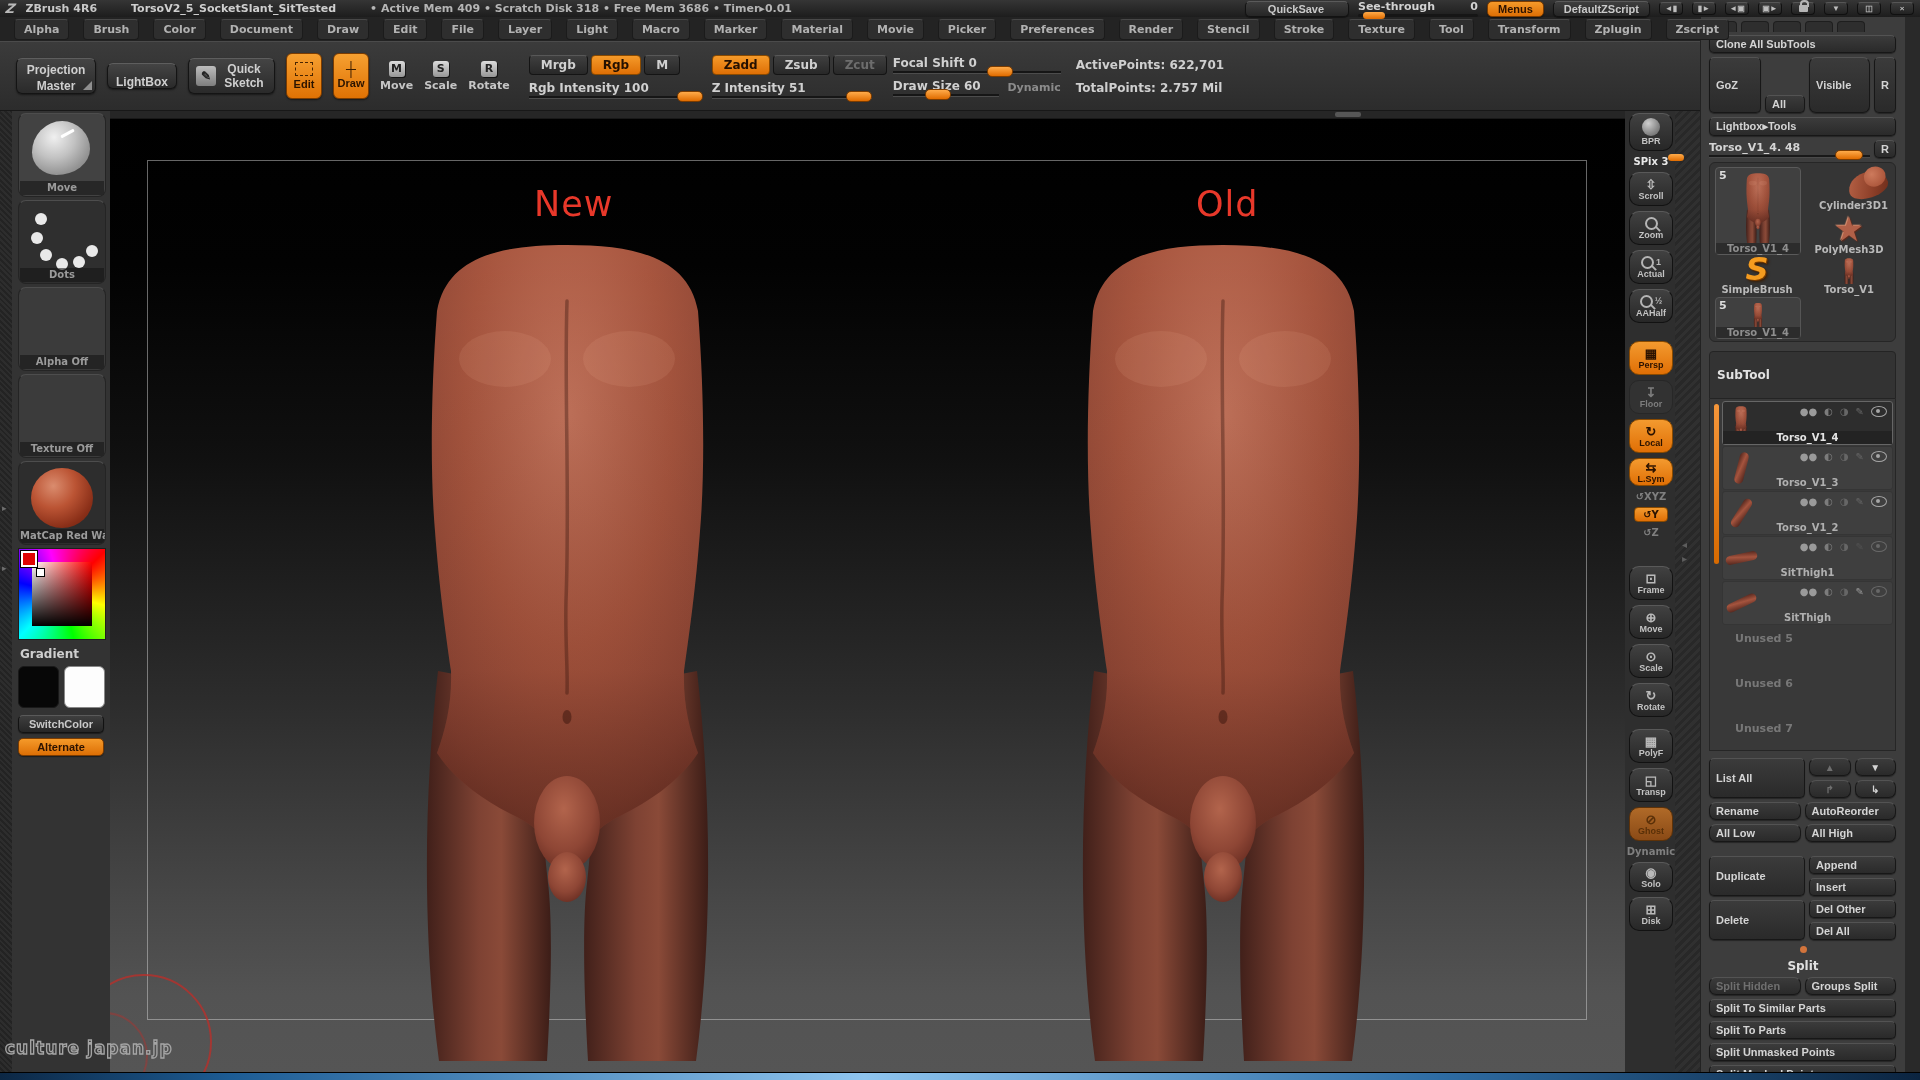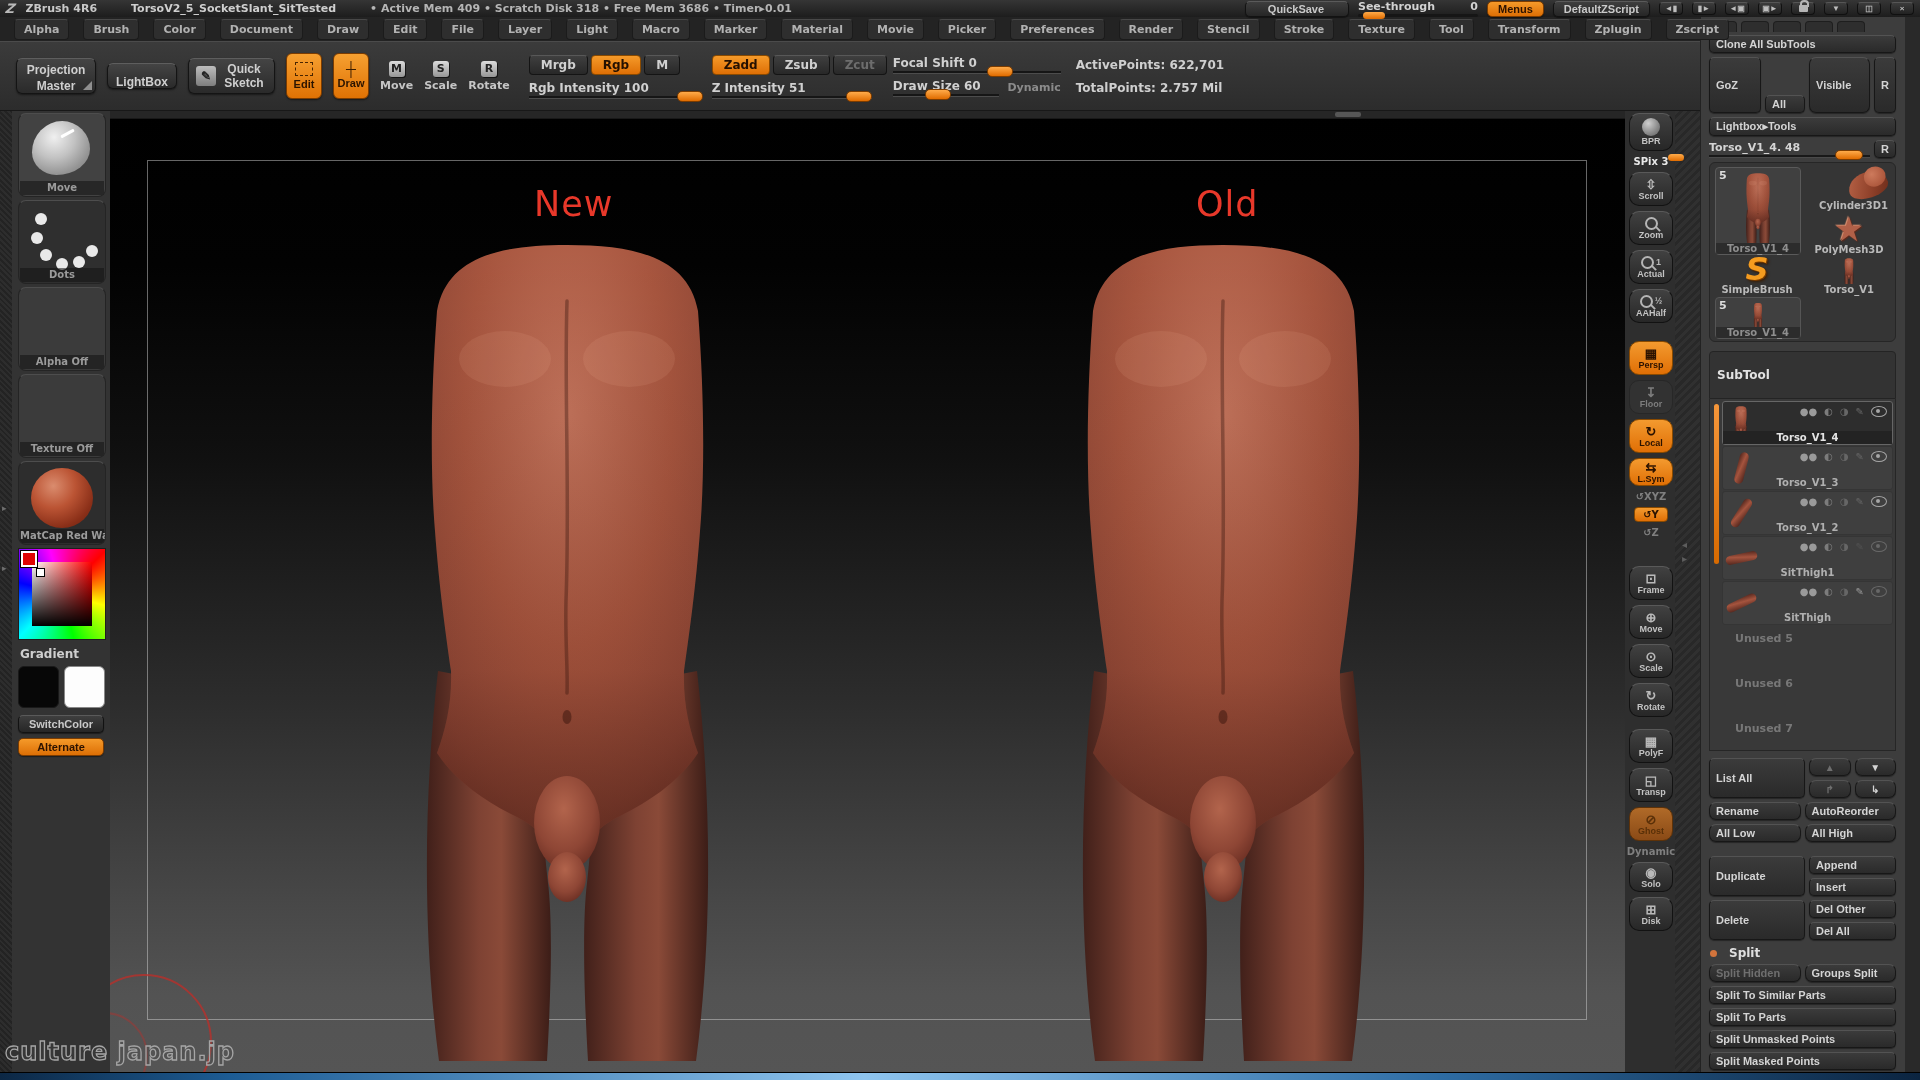--- a/index.html
+++ b/index.html
@@ -98,21 +98,21 @@
   .ctop{position:absolute;left:110px;top:111px;width:1515px;height:7px;background:#262626;border-bottom:1px solid #191919;z-index:12;}
   .ctop::after{content:"";position:absolute;left:1225px;top:1px;width:26px;height:5px;background:#565656;border-radius:2px;}
   .frame{position:absolute;left:37px;top:49px;width:1438px;height:858px;border:1px solid rgba(205,205,205,.5);}
   .lab{position:absolute;top:73px;font-size:35px;color:#e8382a;letter-spacing:1px;}
   .lab.new{left:424px;} .lab.old{left:1086px;}
   .fig{position:absolute;top:129px;width:425px;height:822px;}
   .fig.l{left:245px;} .fig.r{left:901px;}
   .ring{position:absolute;border-radius:50%;border:2px solid rgba(190,45,40,.75);}
   .ring.r1{left:-34px;top:863px;width:132px;height:132px;}
   .ring.r2{left:-50px;top:901px;width:84px;height:84px;border-color:rgba(190,45,40,.4);}
-  .wm{position:absolute;left:5px;top:1038px;font-size:24px;font-weight:700;letter-spacing:1px;color:rgba(70,70,70,.25);
+  .wm{position:absolute;left:5px;top:1038px;font-size:17px;font-weight:700;letter-spacing:1px;color:rgba(70,70,70,.25);
       -webkit-text-stroke:1.3px #a5a5a5;z-index:55;}
   
   .rshelf{position:absolute;left:1627px;top:111px;width:48px;height:961px;display:flex;flex-direction:column;
     align-items:center;gap:5px;padding-top:2px;box-sizing:border-box;z-index:30;}
   .rs-btn{width:44px;height:34px;border-radius:10px;background:linear-gradient(#414141,#272727);border:1px solid #121212;
     border-top-color:#595959;display:flex;flex-direction:column;align-items:center;justify-content:center;
     font-size:9px;font-weight:700;color:#c3c3c3;line-height:10px;box-sizing:border-box;flex:none;}
   .rs-btn .g{font-size:13px;line-height:13px;color:#b9b9b9;}
   .rs-btn.on{background:linear-gradient(#f39a2f,#e06f05);color:#2b1200;border-color:#8a4a00;}
   .rs-btn.on .g{color:#2b1200;}
@@ -179,21 +179,21 @@
   .limb{width:9px;height:32px;border-radius:5px;background:linear-gradient(100deg,#4e241c,#a5543e 45%,#4e241c);}
   .sticons{position:absolute;right:5px;top:4px;display:flex;gap:7px;align-items:center;color:#9a9a9a;font-size:10px;}
   .sticons .i2{color:#7c7c7c;} .sticons .i3{color:#666;} .sticons .dimmer{opacity:.45;}
   .eye{display:inline-block;width:14px;height:9px;border:1px solid #a6a6a6;border-radius:50%;position:relative;}
   .eye::after{content:"";position:absolute;left:4px;top:1.5px;width:4px;height:4px;border-radius:50%;background:#a6a6a6;}
   .eye.dim{opacity:.4;}
   .strow.unused{background:transparent;border-color:transparent;}
   .unm{position:absolute;left:12px;top:5px;color:#777;font-size:11px;}
   .tallbtn{height:40px;align-items:center;}
   .arrbtn{width:40px;height:18px;justify-content:center;font-size:10px;}
-  .split-hdr{display:flex;align-items:center;gap:12px;margin:6px 0 4px 1px;color:#e0e0e0;font-size:12px;}
+  .split-hdr{display:flex;align-items:center;gap:6px;margin:6px 0 4px 1px;color:#e0e0e0;font-size:12px;flex-direction:column;}
   .split-dot{width:7px;height:7px;border-radius:50%;background:#d2743c;display:inline-block;}
   .sect{margin:0 -9px 0 -8px;padding:3px 9px;background:#3a3a3a;border-top:1px solid #454545;border-bottom:1px solid #2b2b2b;
     font-size:12px;color:#d6d6d6;}
   
   .taskbar{position:absolute;left:0;top:1072px;width:1920px;height:8px;z-index:60;border-top:1px solid #000;
     background:linear-gradient(90deg,#0c2744,#1d5c94 12%,#8ec4ee 45%,#2e6ca3 75%,#0b2440);}
   .hidden-defs{position:absolute;width:0;height:0;overflow:hidden;}
 </style>
 </head>
 <body>

